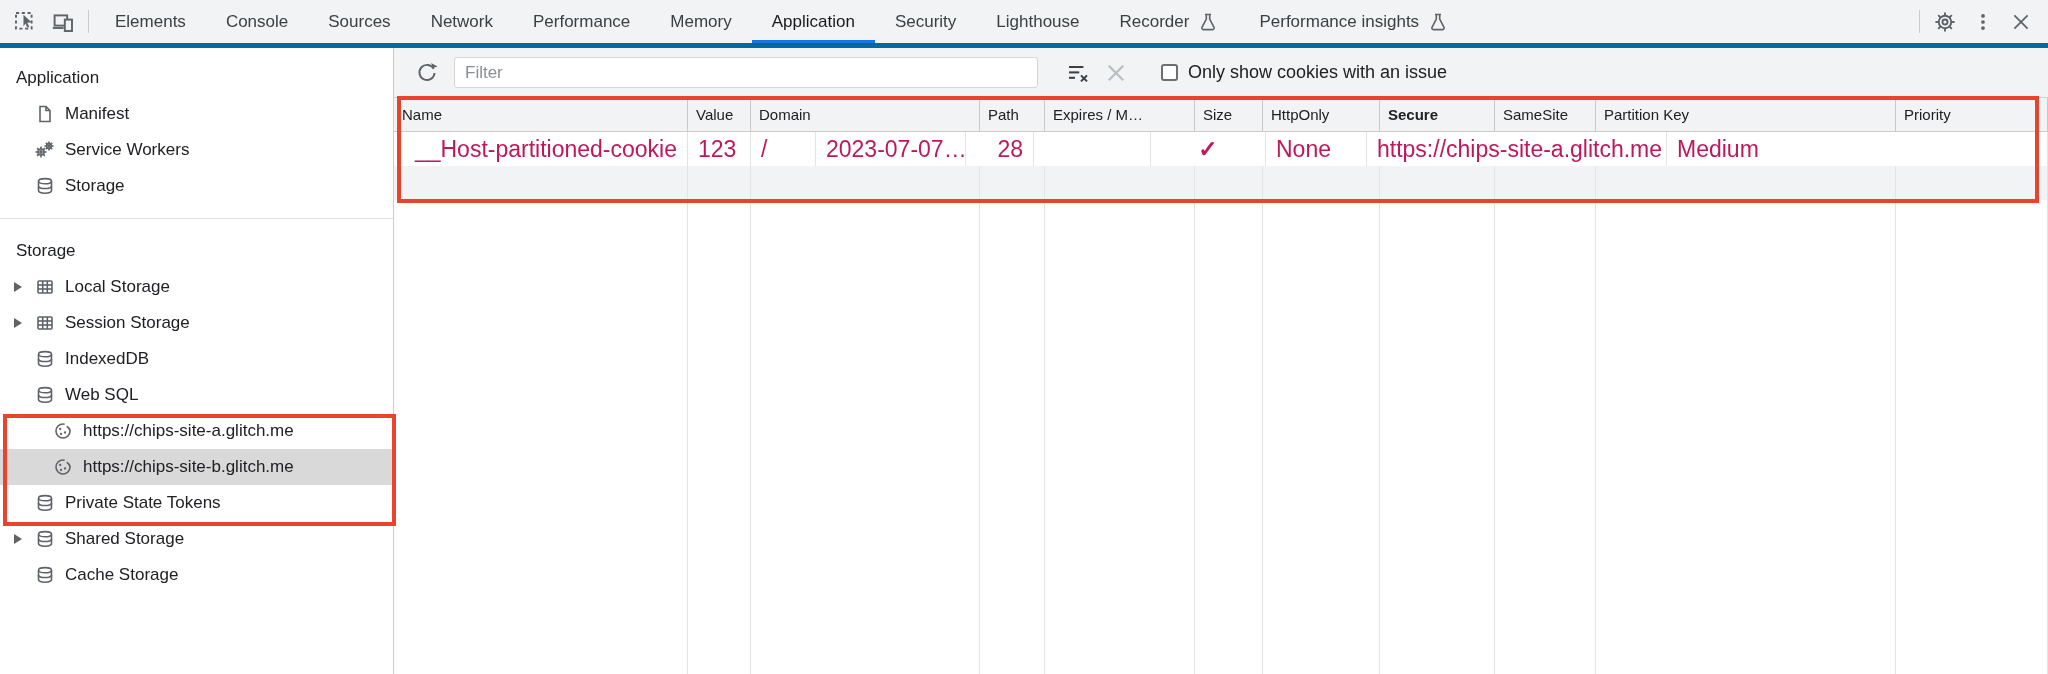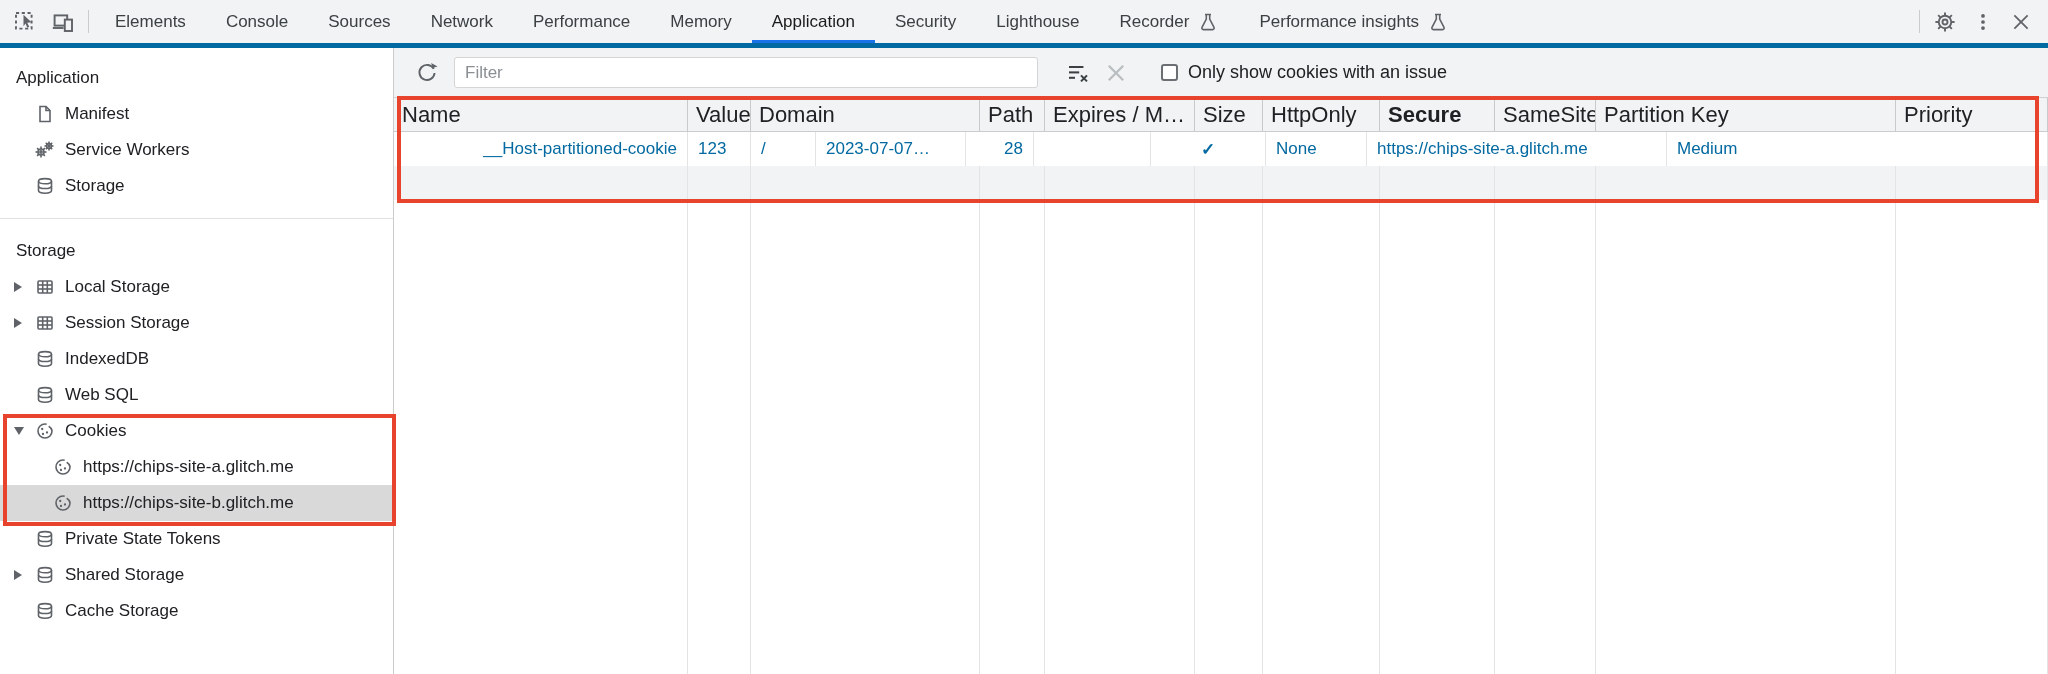--- a/index.html
+++ b/index.html
@@ -39,23 +39,23 @@
   .toolbar { height:50px; background:#f1f3f4; border-bottom:1px solid #d0d0d0; display:flex; align-items:center; padding-left:14px; flex:none; }
   .filter-input { width:584px; height:31px; margin-left:8px; border:1px solid #d5d5d5; border-radius:3px; background:#fff; font-size:17px; padding:0 10px; color:#202124; font-family:"Liberation Sans",sans-serif; outline:none; }
   .filter-input::placeholder { color:#8a8f94; }
   .toolbar .vdiv { margin:10px 10px; height:auto; }
   .chk { width:17px; height:17px; border:2px solid #6b6f73; border-radius:3px; background:#fff; margin-left:26px; flex:none; cursor:pointer; }
   .chk-label { font-size:18px; margin-left:10px; color:#202124; white-space:nowrap; }
 
   
   .grid { flex:1; display:flex; flex-direction:column; min-height:0; }
   .g-header { display:flex; height:34px; background:#f1f3f4; border-bottom:1px solid #ccc; flex:none; }
-  .g-header .cell { border-right:1px solid #c9c9c9; font-size:22px; color:#202124; display:flex; align-items:center; padding:0 8px; white-space:nowrap; overflow:hidden; cursor:pointer; }
+  .g-header .cell { border-right:1px solid #c9c9c9; font-size:15px; color:#202124; display:flex; align-items:center; padding:0 8px; white-space:nowrap; overflow:hidden; cursor:pointer; }
   .g-row { display:flex; height:34px; flex:none; }
-  .g-row .cell { border-right:1px solid #e4e4e4; font-size:17px; color:#0369a1; display:flex; align-items:center; padding:0 10px; white-space:nowrap; overflow:hidden; }
+  .g-row .cell { border-right:1px solid #e4e4e4; font-size:23px; color:#be185d; display:flex; align-items:center; padding:0 10px; white-space:nowrap; overflow:hidden; }
   .g-row.stripe { background:#f1f3f4; }
   .g-filler { flex:1; display:flex; }
   .g-filler .cell { border-right:1px solid #e4e4e4; }
   .c0{width:294px;flex:none;} .c1{width:63px;flex:none;} .c2{width:229px;flex:none;}
   .c3{width:65px;flex:none;} .c4{width:150px;flex:none;} .c5{width:68px;flex:none;}
   .c6{width:117px;flex:none;} .c7{width:115px;flex:none;font-weight:bold;} .c8{width:101px;flex:none;}
   .c9{width:300px;flex:none;} .c10{flex:1;min-width:0;}
   .cell.right { justify-content:flex-end; }
   .cell.center { justify-content:center; }
 
@@ -269,38 +269,20 @@
         <span class="ticon">
           <svg class="ic" width="20" height="20" viewBox="0 0 20 20">
               <ellipse cx="10" cy="5.2" rx="6.5" ry="2.6"></ellipse>
               <path d="M3.5 5.2v9.4c0 1.45 2.9 2.6 6.5 2.6s6.5-1.15 6.5-2.6V5.2"></path>
               <path d="M3.5 9.9c0 1.45 2.9 2.6 6.5 2.6s6.5-1.15 6.5-2.6"></path>
             </svg>
         </span>
         <span class="tlabel">Web SQL</span>
       </div>
 
-      <div class="trow">
-        <span class="arrow">
-            <span class="arr-d"></span>
-          </span>
-        <span class="ticon">
-          <svg class="ic" width="20" height="20" viewBox="0 0 20 20">
-              <circle cx="10" cy="10" r="7"></circle>
-              <circle cx="16" cy="4.5" r="3.4" fill="#fff" stroke="#fff" stroke-width="2.4"></circle>
-              <path d="M13.7 5.2a7 7 0 0 1 3.2 4.3"></path>
-              <g class="fill">
-                <circle cx="7.2" cy="8" r="1.15"></circle>
-                <circle cx="12" cy="11.5" r="1.15"></circle>
-                <circle cx="8" cy="13" r="1.15"></circle>
-              </g>
-            </svg>
-        </span>
-        <span class="tlabel">Cookies</span>
-      </div>
 
       <div class="trow child">
         <span class="arrow"></span>
         <span class="ticon">
           <svg class="ic" width="20" height="20" viewBox="0 0 20 20">
               <circle cx="10" cy="10" r="7"></circle>
               <circle cx="16" cy="4.5" r="3.4" fill="#fff" stroke="#fff" stroke-width="2.4"></circle>
               <path d="M13.7 5.2a7 7 0 0 1 3.2 4.3"></path>
               <g class="fill">
                 <circle cx="7.2" cy="8" r="1.15"></circle>

